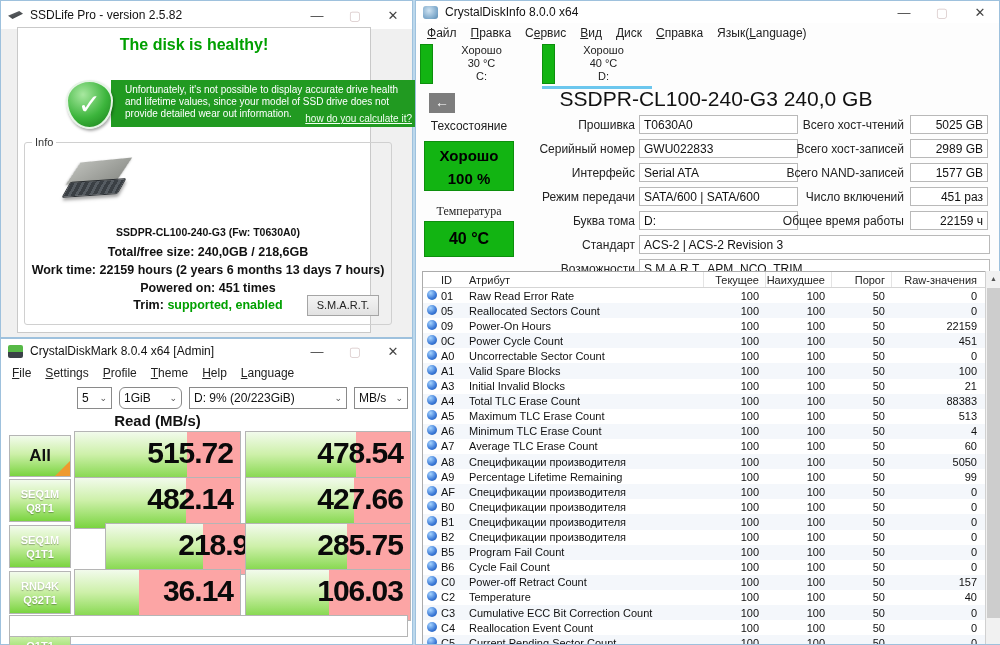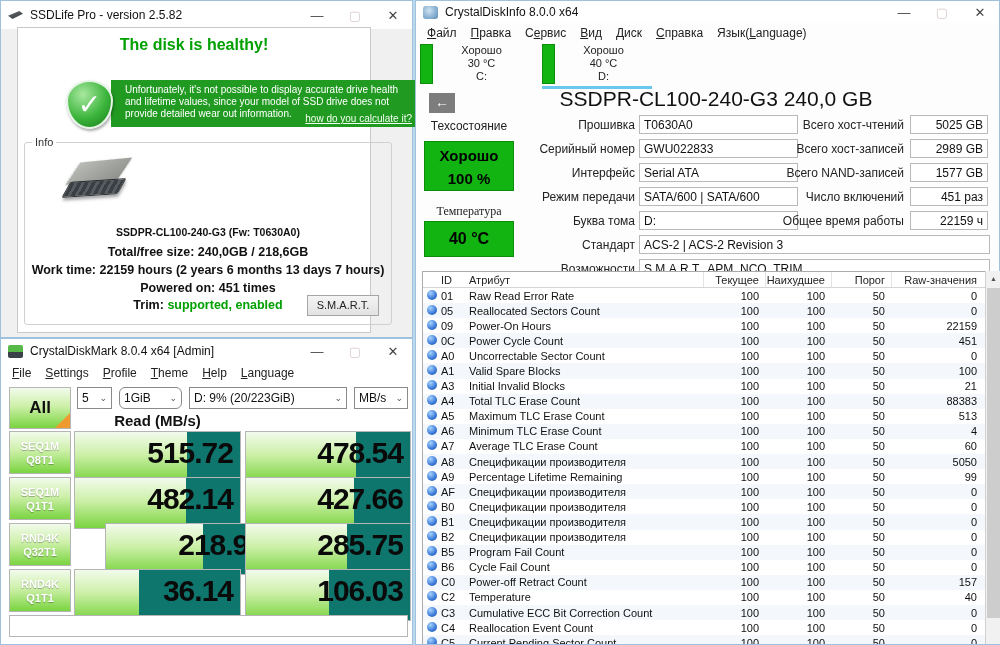--- a/index.html
+++ b/index.html
@@ -42,28 +42,28 @@
   .trim-val { color:#00a000; }
   .smart-btn { position:absolute; right:12px; bottom:8px; width:72px; height:21px; background:linear-gradient(#f4f4f4,#e2e2e2); border:1px solid #a5a5a5; font-size:11px; color:#222; text-align:center; line-height:19px; }
 
   
   #cdm { left:0; top:338px; width:413px; height:307px; }
   #cdm .titlebar { height:24px; }
   .cdm-ico { background:linear-gradient(#57b947 55%,#3b4148 55%); border-radius:2px; }
   .menubar { display:flex; height:20px; align-items:center; font-size:12px; color:#222; padding-left:4px; }
   .menu-item { padding:0 7px; }
   .menu-item u { text-decoration:underline; }
-  .cdm-grad { background:linear-gradient(180deg,#f2fbec 0%,#cdf0a9 45%,#7ad440 100%); }
+  .cdm-grad { background:linear-gradient(180deg,#f2fbec 0%,#cdf0a9 45%,#7ad440 100%);margin-top:48px; }
   #cdm-all { position:absolute; left:8px; top:48px; width:62px; height:42px; border:1px solid #b5b5b5; font-size:17px; font-weight:bold; color:#111; display:flex; align-items:center; justify-content:center; overflow:hidden; }
   #cdm-all .corner { position:absolute; right:0; bottom:0; width:0; height:0; border-left:15px solid transparent; border-bottom:15px solid #ef9a2e; }
   .cdm-select { position:absolute; top:48px; height:22px; background:#fff; border:1px solid #8a8a8a; font-size:12px; color:#111; display:flex; align-items:center; padding:0 4px; }
   .cdm-select .chev { margin-left:auto; font-size:9px; color:#555; }
   .cdm-colhead { position:absolute; top:73px; font-size:15px; font-weight:bold; color:#111; width:167px; text-align:center; }
   .cdm-row-label { position:absolute; left:8px; width:62px; height:43px; border:1px solid #b5b5b5; color:#fff; font-size:11px; font-weight:bold; text-align:center; display:flex; flex-direction:column; justify-content:center; line-height:14px; text-shadow:0 1px 1px rgba(0,0,0,.3); }
-  .cdm-cell { position:absolute; height:52px; border:1px solid #b5b5b5; background:#0f766e; overflow:hidden; }
+  .cdm-cell { position:absolute; height:52px; border:1px solid #b5b5b5; background:#fca5a5; overflow:hidden; }
   .cdm-cell .fill { position:absolute; left:0; top:0; bottom:0; background:linear-gradient(180deg,#f2fbec 0%,#cdf0a9 45%,#7ad440 100%); }
   .cdm-cell .val { position:absolute; right:7px; top:0; height:41px; line-height:41px; font-size:30px; font-weight:bold; color:#0a0a0a; letter-spacing:-1px; }
   #cdm-msg { position:absolute; left:8px; top:276px; width:399px; height:22px; border:1px solid #b5b5b5; background:#fff; }
 
   
   #cdi { left:415px; top:0; width:585px; height:645px; background:#fdfdfd; }
   #cdi .titlebar { height:22px; }
   .cdi-ico { background:radial-gradient(circle at 40% 35%,#cfe3f2,#7aa6c9 70%,#5a86ab); border-radius:3px; }
   #cdi-drives { position:relative; height:44px; display:flex; padding-left:4px; }
   .drive-tab { display:flex; margin-right:12px; position:relative; width:110px; }

